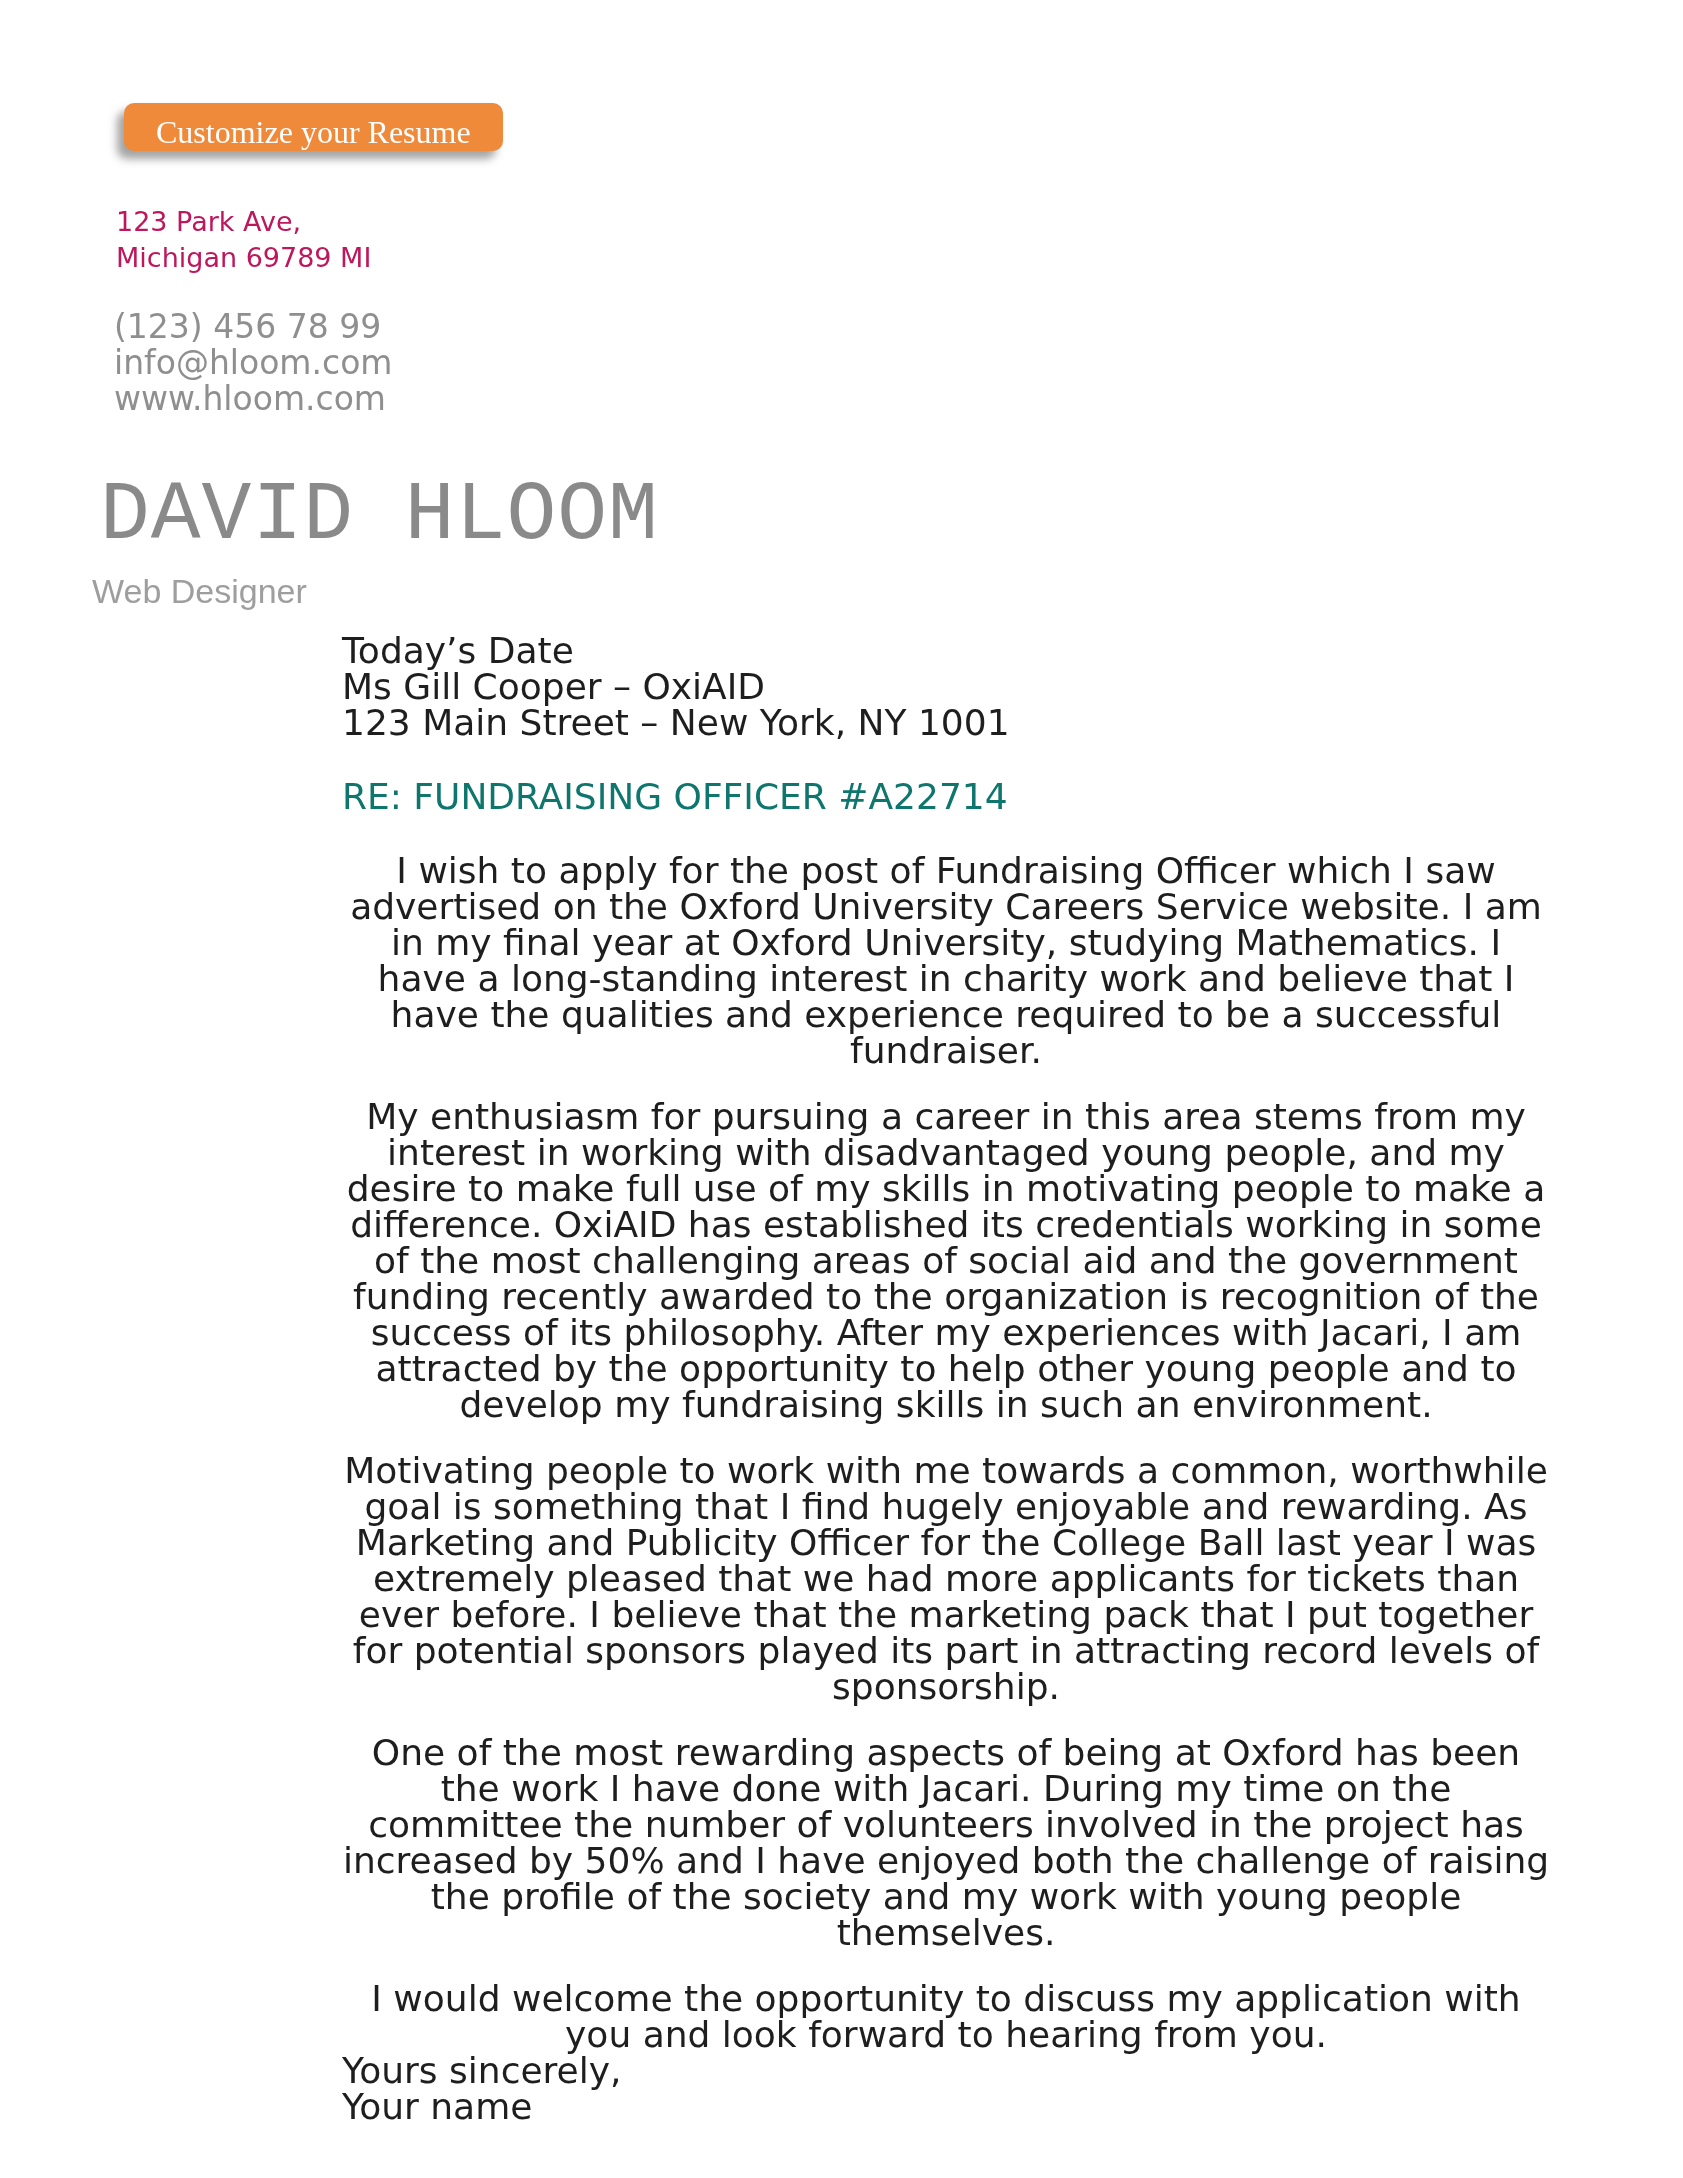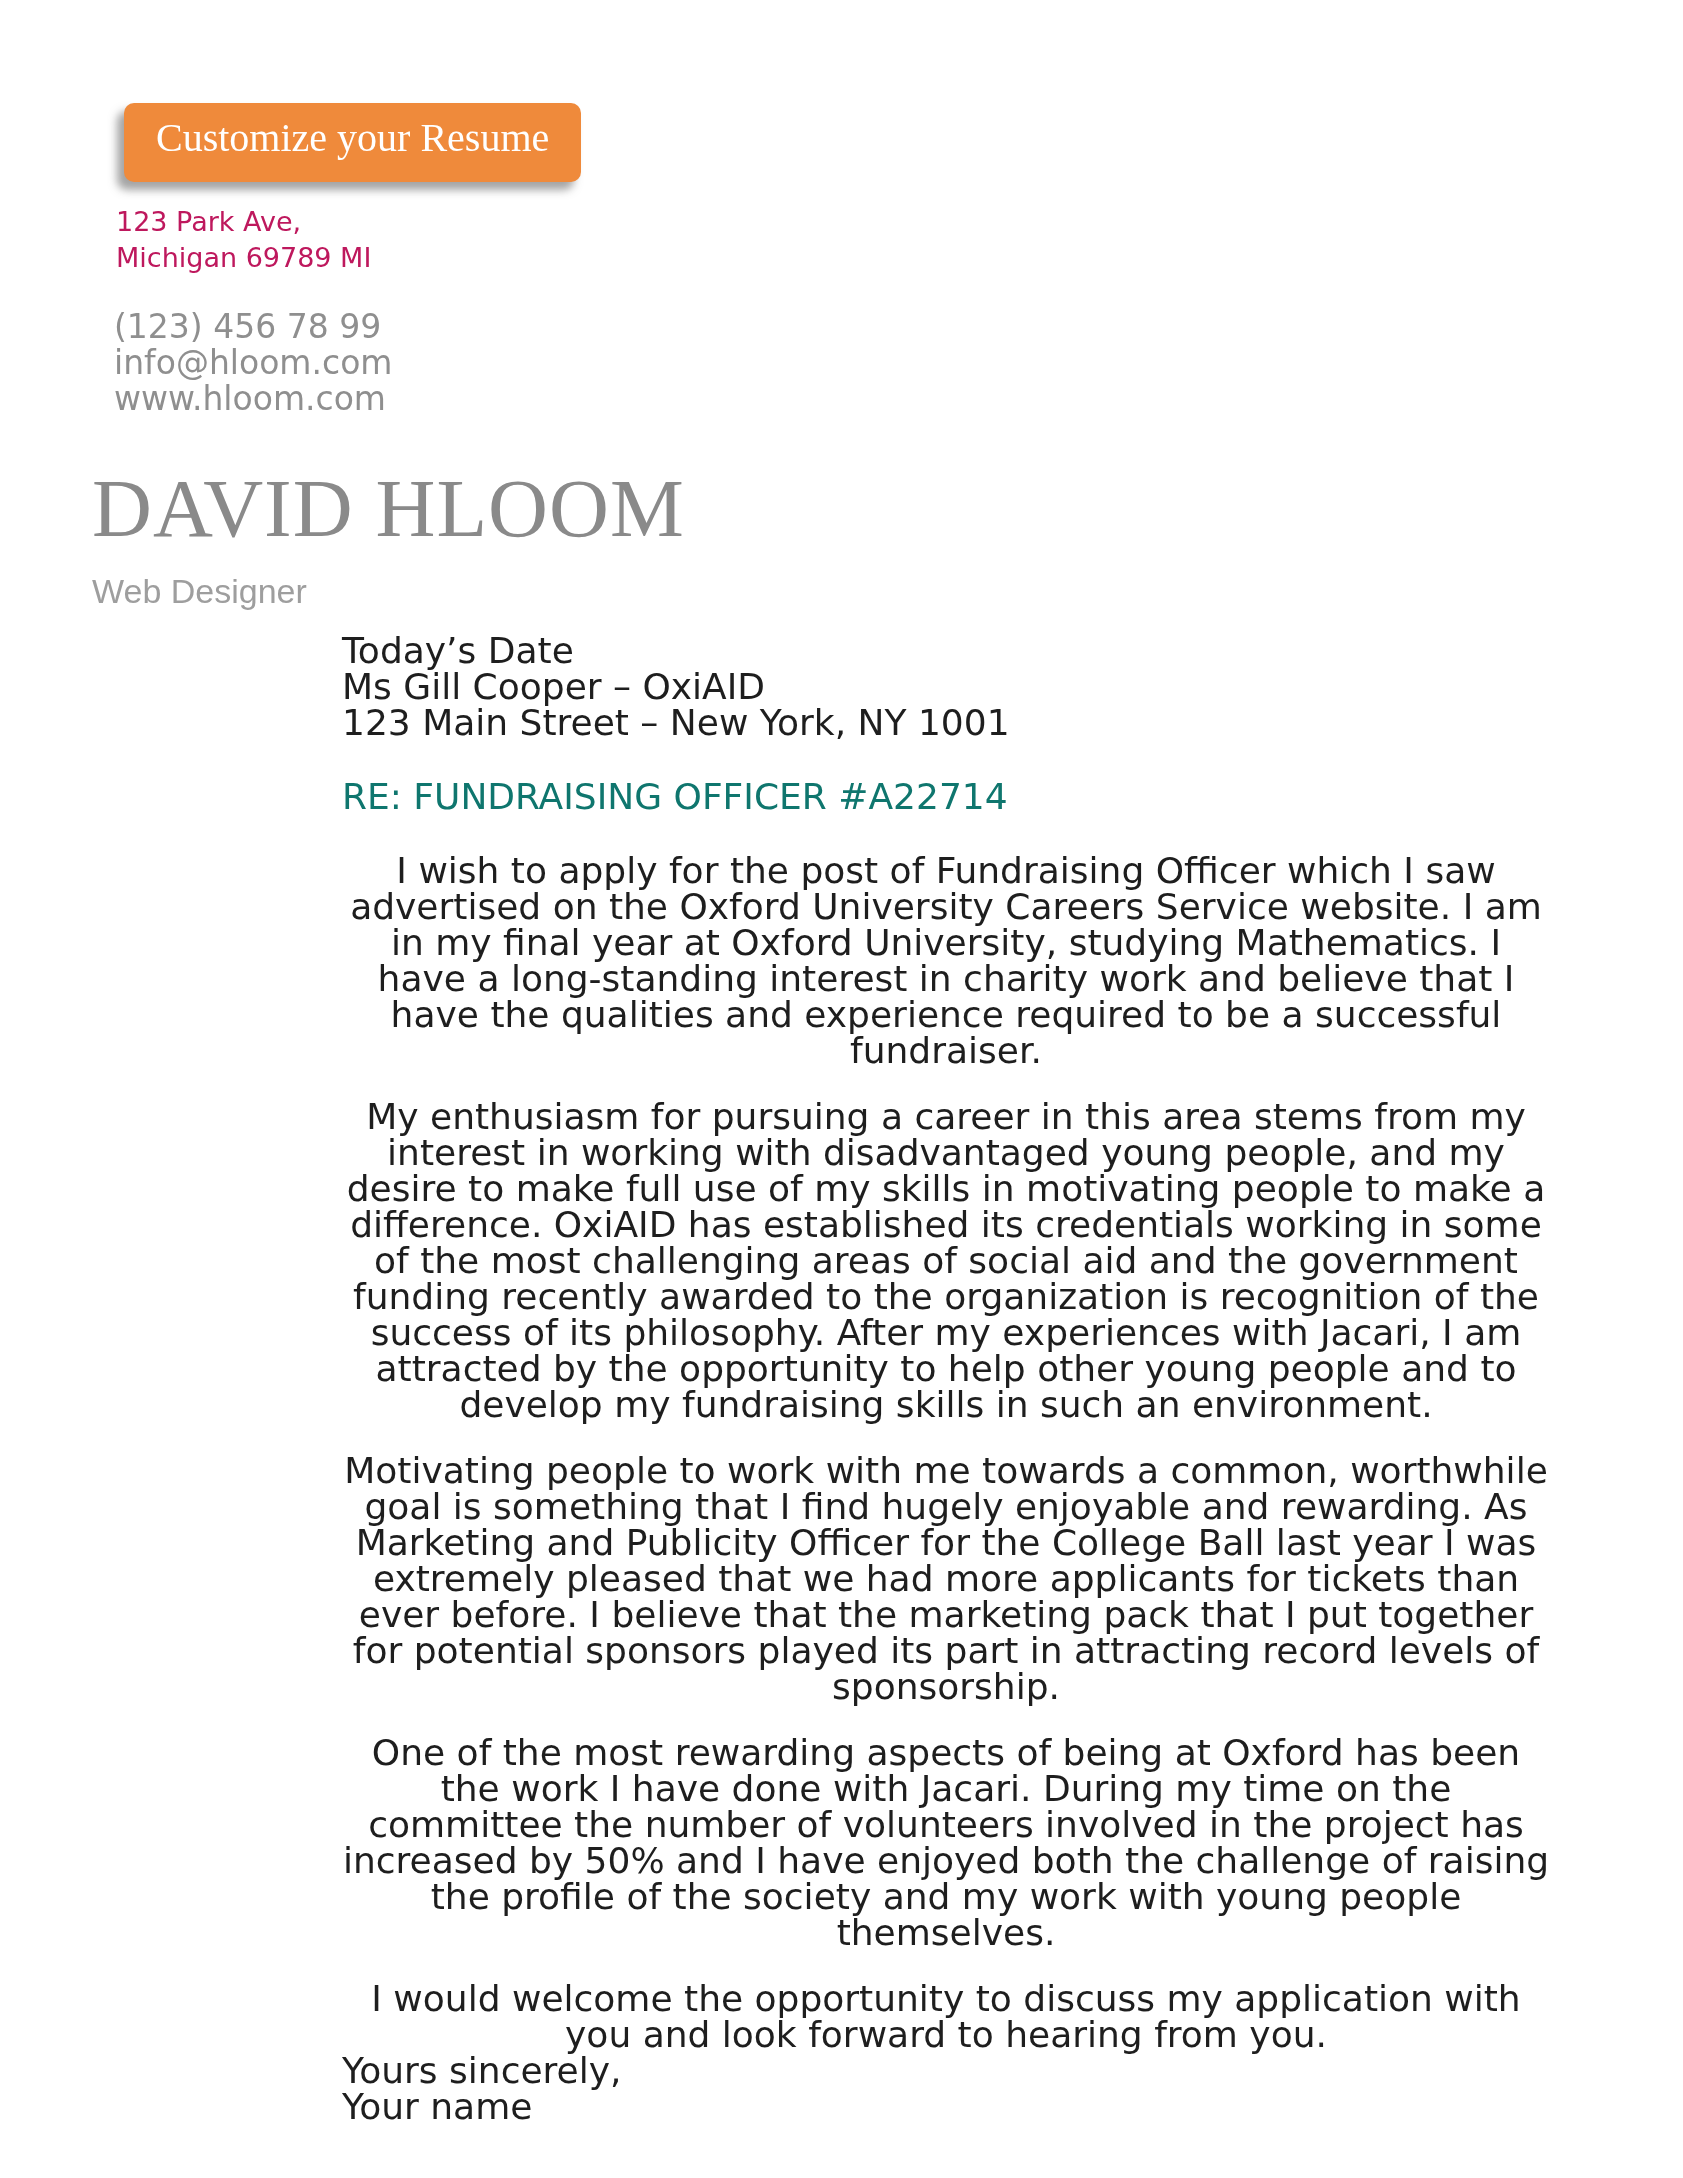--- a/index.html
+++ b/index.html
@@ -19,22 +19,22 @@
     background: #ffffff;
   }
   .customize-btn {
     position: absolute;
     left: 124px;
     top: 103px;
     display: inline-block;
     background: #ef8a3b;
     color: #ffffff;
     font-family: "Liberation Serif", serif;
-    font-size: 40px;
-    padding: 11px 32px 21px 32px;
+    font-size: 32px;
+    padding: 11px 32px 0 32px;
     border-radius: 10px;
     box-shadow: -7px 8px 9px rgba(90,90,90,0.55);
     text-decoration: none;
     cursor: pointer;
     white-space: nowrap;
   }
   .address {
     position: absolute;
     left: 116px;
     top: 204px;
@@ -47,22 +47,22 @@
     left: 114px;
     top: 309px;
     font-size: 33px;
     line-height: 36px;
     color: #8f8f8f;
   }
   .name {
     position: absolute;
     left: 92px;
     top: 463px;
-    margin: 0;
-    font-family: Liberation Serif, serif;
+    margin: 8px;
+    font-family: Liberation Mono, monospace;
     font-weight: 400;
     font-size: 83px;
     line-height: 1.1;
     letter-spacing: 1px;
     color: #8a8a8a;
   }
   .job-title {
     position: absolute;
     left: 92px;
     top: 572px;

